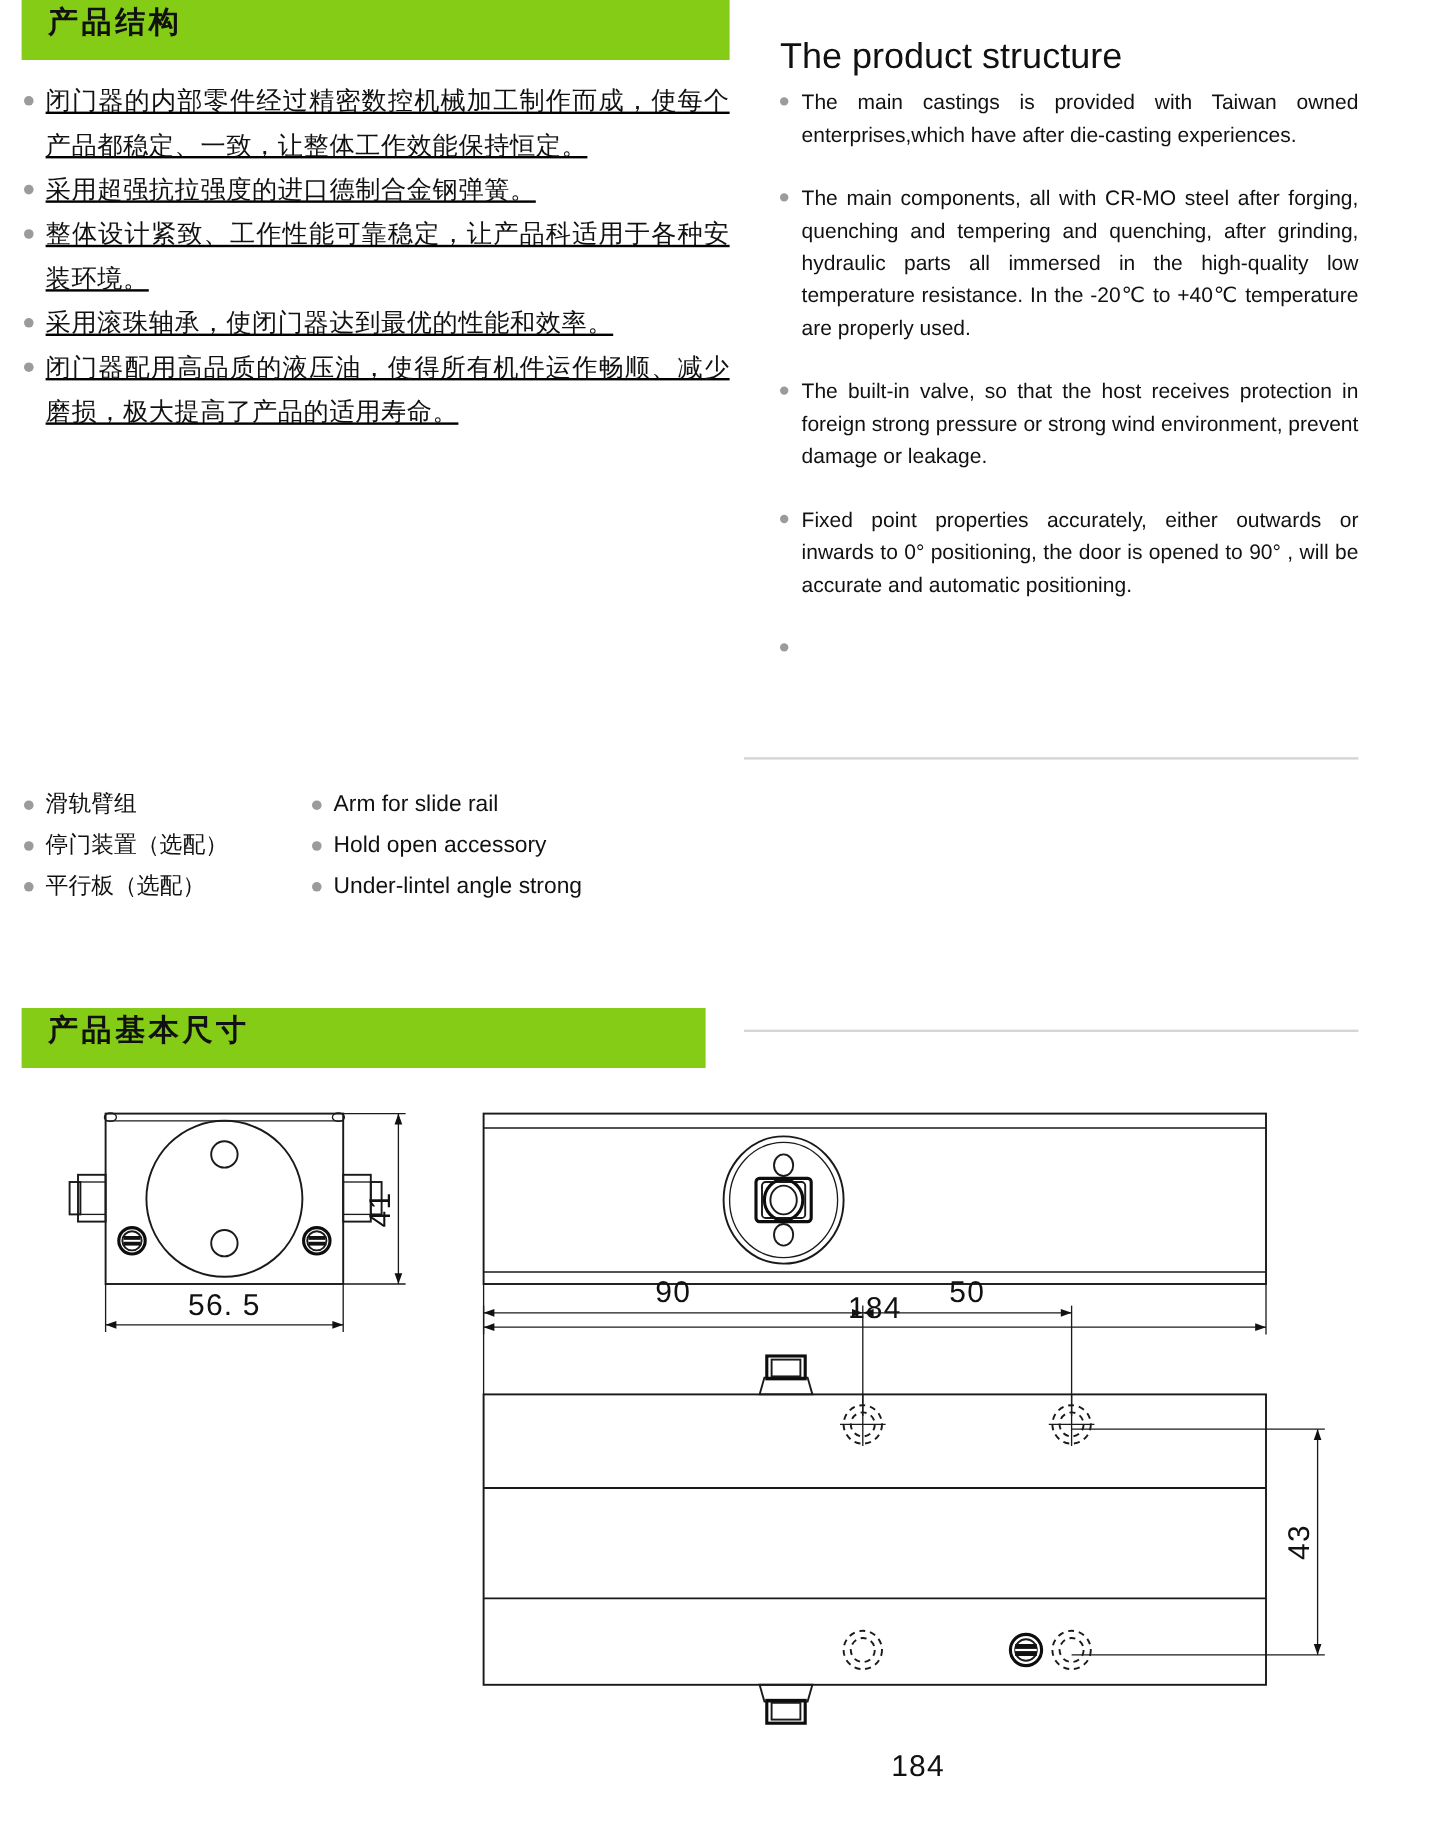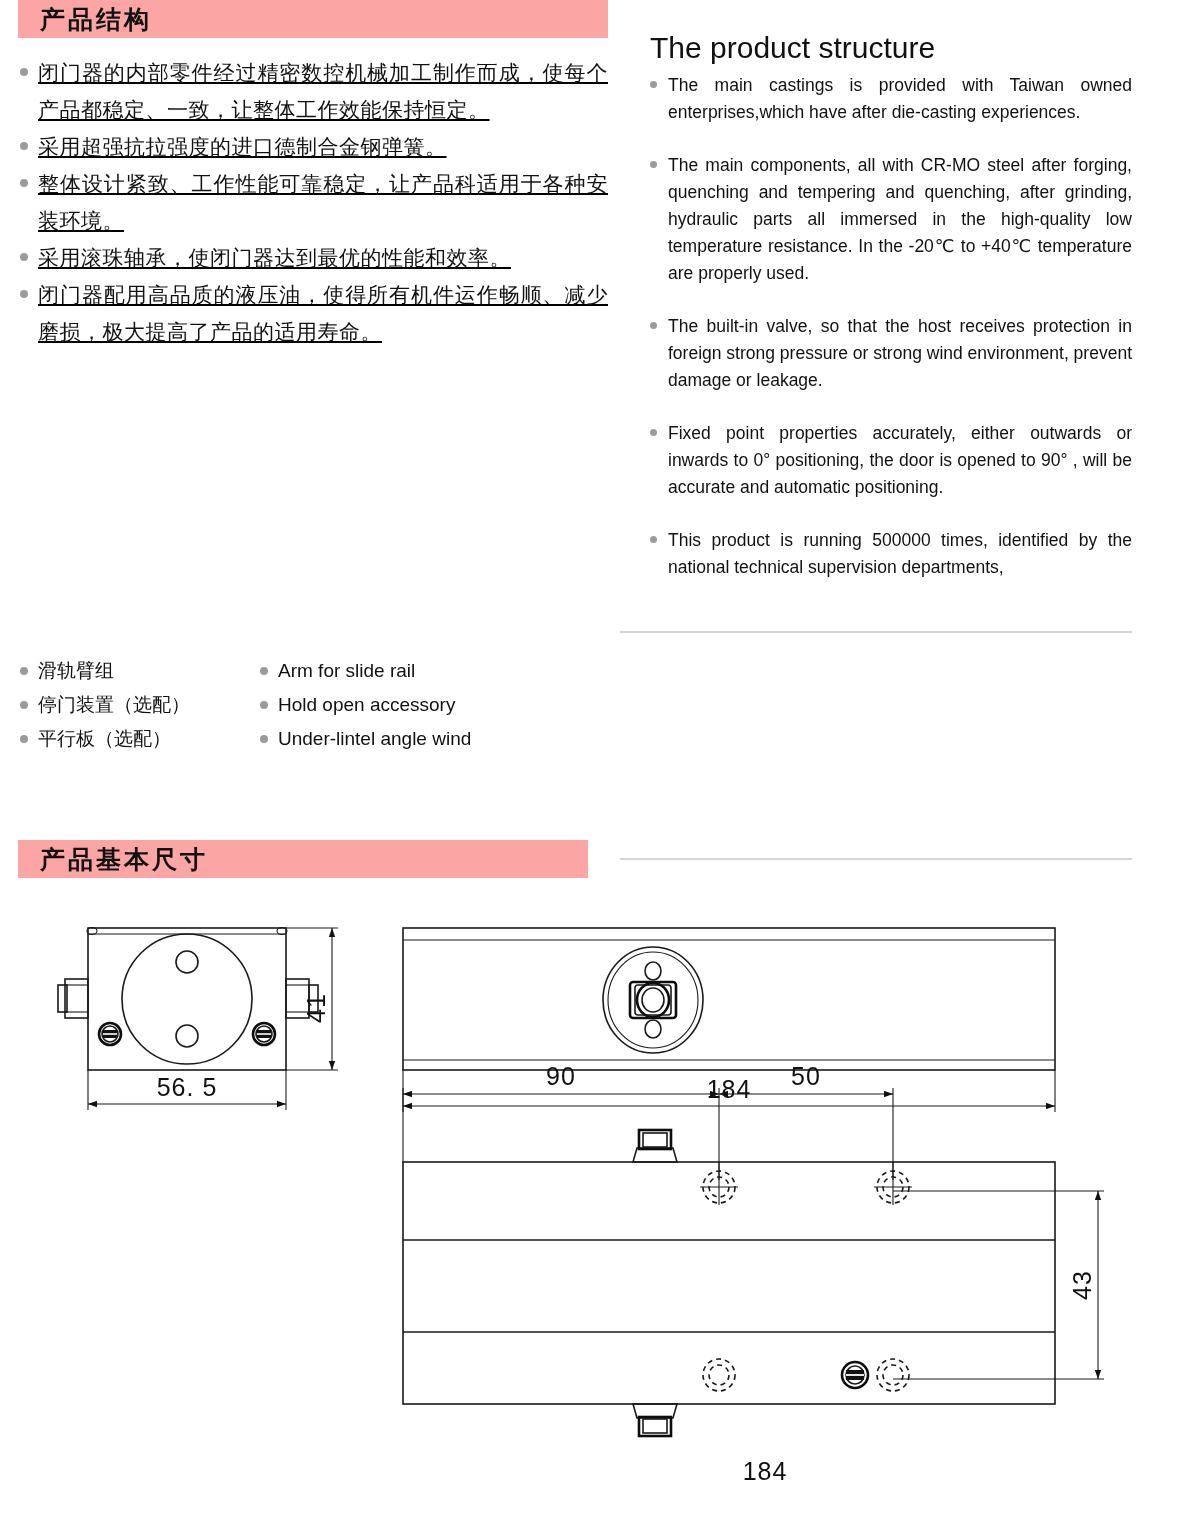--- a/index.html
+++ b/index.html
@@ -30,22 +30,22 @@
   }
   .col-right {
     position: absolute;
     left: 620px;
     top: 0;
     width: 512px;
   }
 
   
   .bar {
-    background: #fca5a5;
-    height: 38px;
+    background: #84cc16;
+    height: 50px;
     line-height: 38px;
     padding-left: 22px;
     font-size: 25px;
     font-weight: bold;
     letter-spacing: 3px;
     color: #111;
     white-space: nowrap;
   }
   .bar.two-col {
     display: flex;
@@ -228,21 +228,21 @@
         <div class="acc-item">
           <span class="bullet"></span>
           <span>Arm for slide rail</span>
         </div>
         <div class="acc-item">
           <span class="bullet"></span>
           <span>Hold open accessory</span>
         </div>
         <div class="acc-item">
           <span class="bullet"></span>
-          <span>Under-lintel angle wind</span>
+          <span>Under-lintel angle strong</span>
         </div>
       </div>
     </div>
   </div>
 
   <div class="bar" style="position:absolute; left:18px; top:840px; width:570px; box-sizing:border-box;">产品基本尺寸</div>
 
   <div class="col-right">
     <div class="en-title">The product structure</div>
 
@@ -257,21 +257,20 @@
     <div class="en-para">
       <span class="bullet"></span>
       <span>The built-in valve, so that the host receives protection in foreign strong pressure or strong wind environment, prevent damage or leakage.</span>
     </div>
     <div class="en-para">
       <span class="bullet"></span>
       <span>Fixed point properties accurately, either outwards or inwards to 0° positioning, the door is opened to 90° , will be accurate and automatic positioning.</span>
     </div>
     <div class="en-para tight">
       <span class="bullet"></span>
-      <span>This product is running 500000 times, identified by the national technical supervision departments,</span>
     </div>
   </div>
 
   <div class="rule" id="rule-1"></div>
   <div class="rule" id="rule-2"></div>
 
   <div class="drawings">
     <svg width="1200" height="620" viewBox="0 0 1200 620">
 
       <g>

